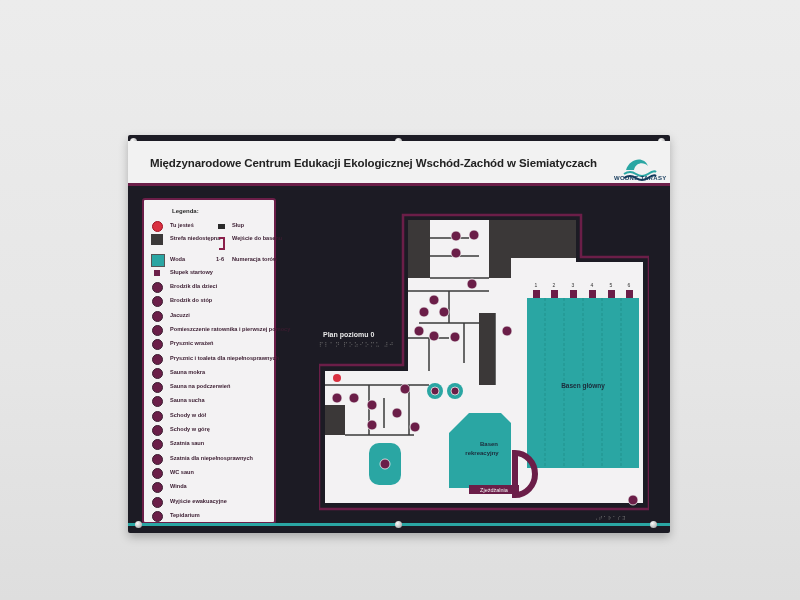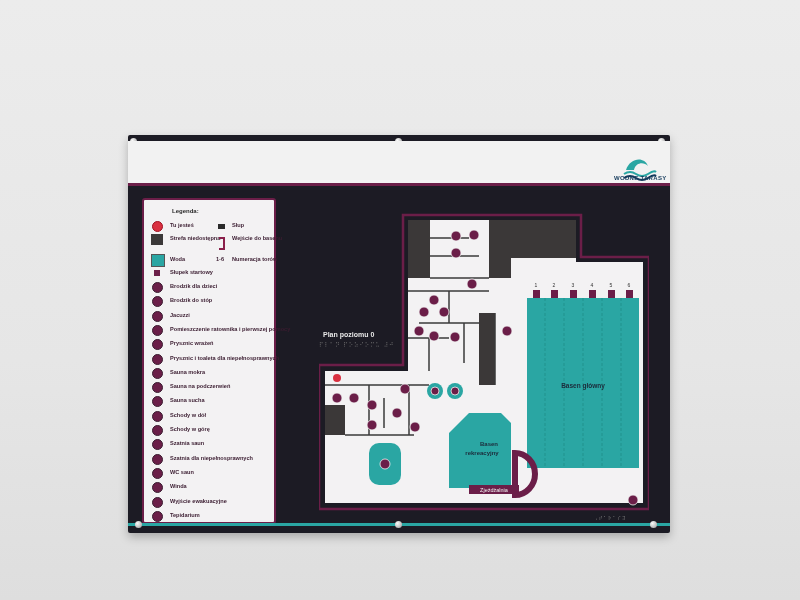--- a/index.html
+++ b/index.html
@@ -24,20 +24,21 @@
 </style>
 </head>
 <body>
 
 <div class="sign">
   <div class="screw" style="left:2px;top:3px"></div>
   <div class="screw" style="left:267px;top:3px"></div>
   <div class="screw" style="left:530px;top:3px"></div>
 
   <div class="header">
+    <div class="title">Międzynarodowe Centrum Edukacji Ekologicznej Wschód-Zachód w Siemiatyczach</div>
     <svg class="logo" viewBox="0 0 40 30">
       <path d="M8 16 C12 4,26 2,30 12 C26 8,18 8,16 16" fill="#2aa6a3"></path>
       <path d="M6 20 Q12 16 18 20 T30 20 T38 18" stroke="#2aa6a3" stroke-width="2" fill="none"></path>
       <path d="M6 24 Q12 20 18 24 T30 24 T38 22" stroke="#143a5c" stroke-width="2" fill="none"></path>
     </svg>
     <div class="logo-text">WODNE TARASY</div>
   </div>
   <div class="header-line"></div>
 
   <div class="legend">

